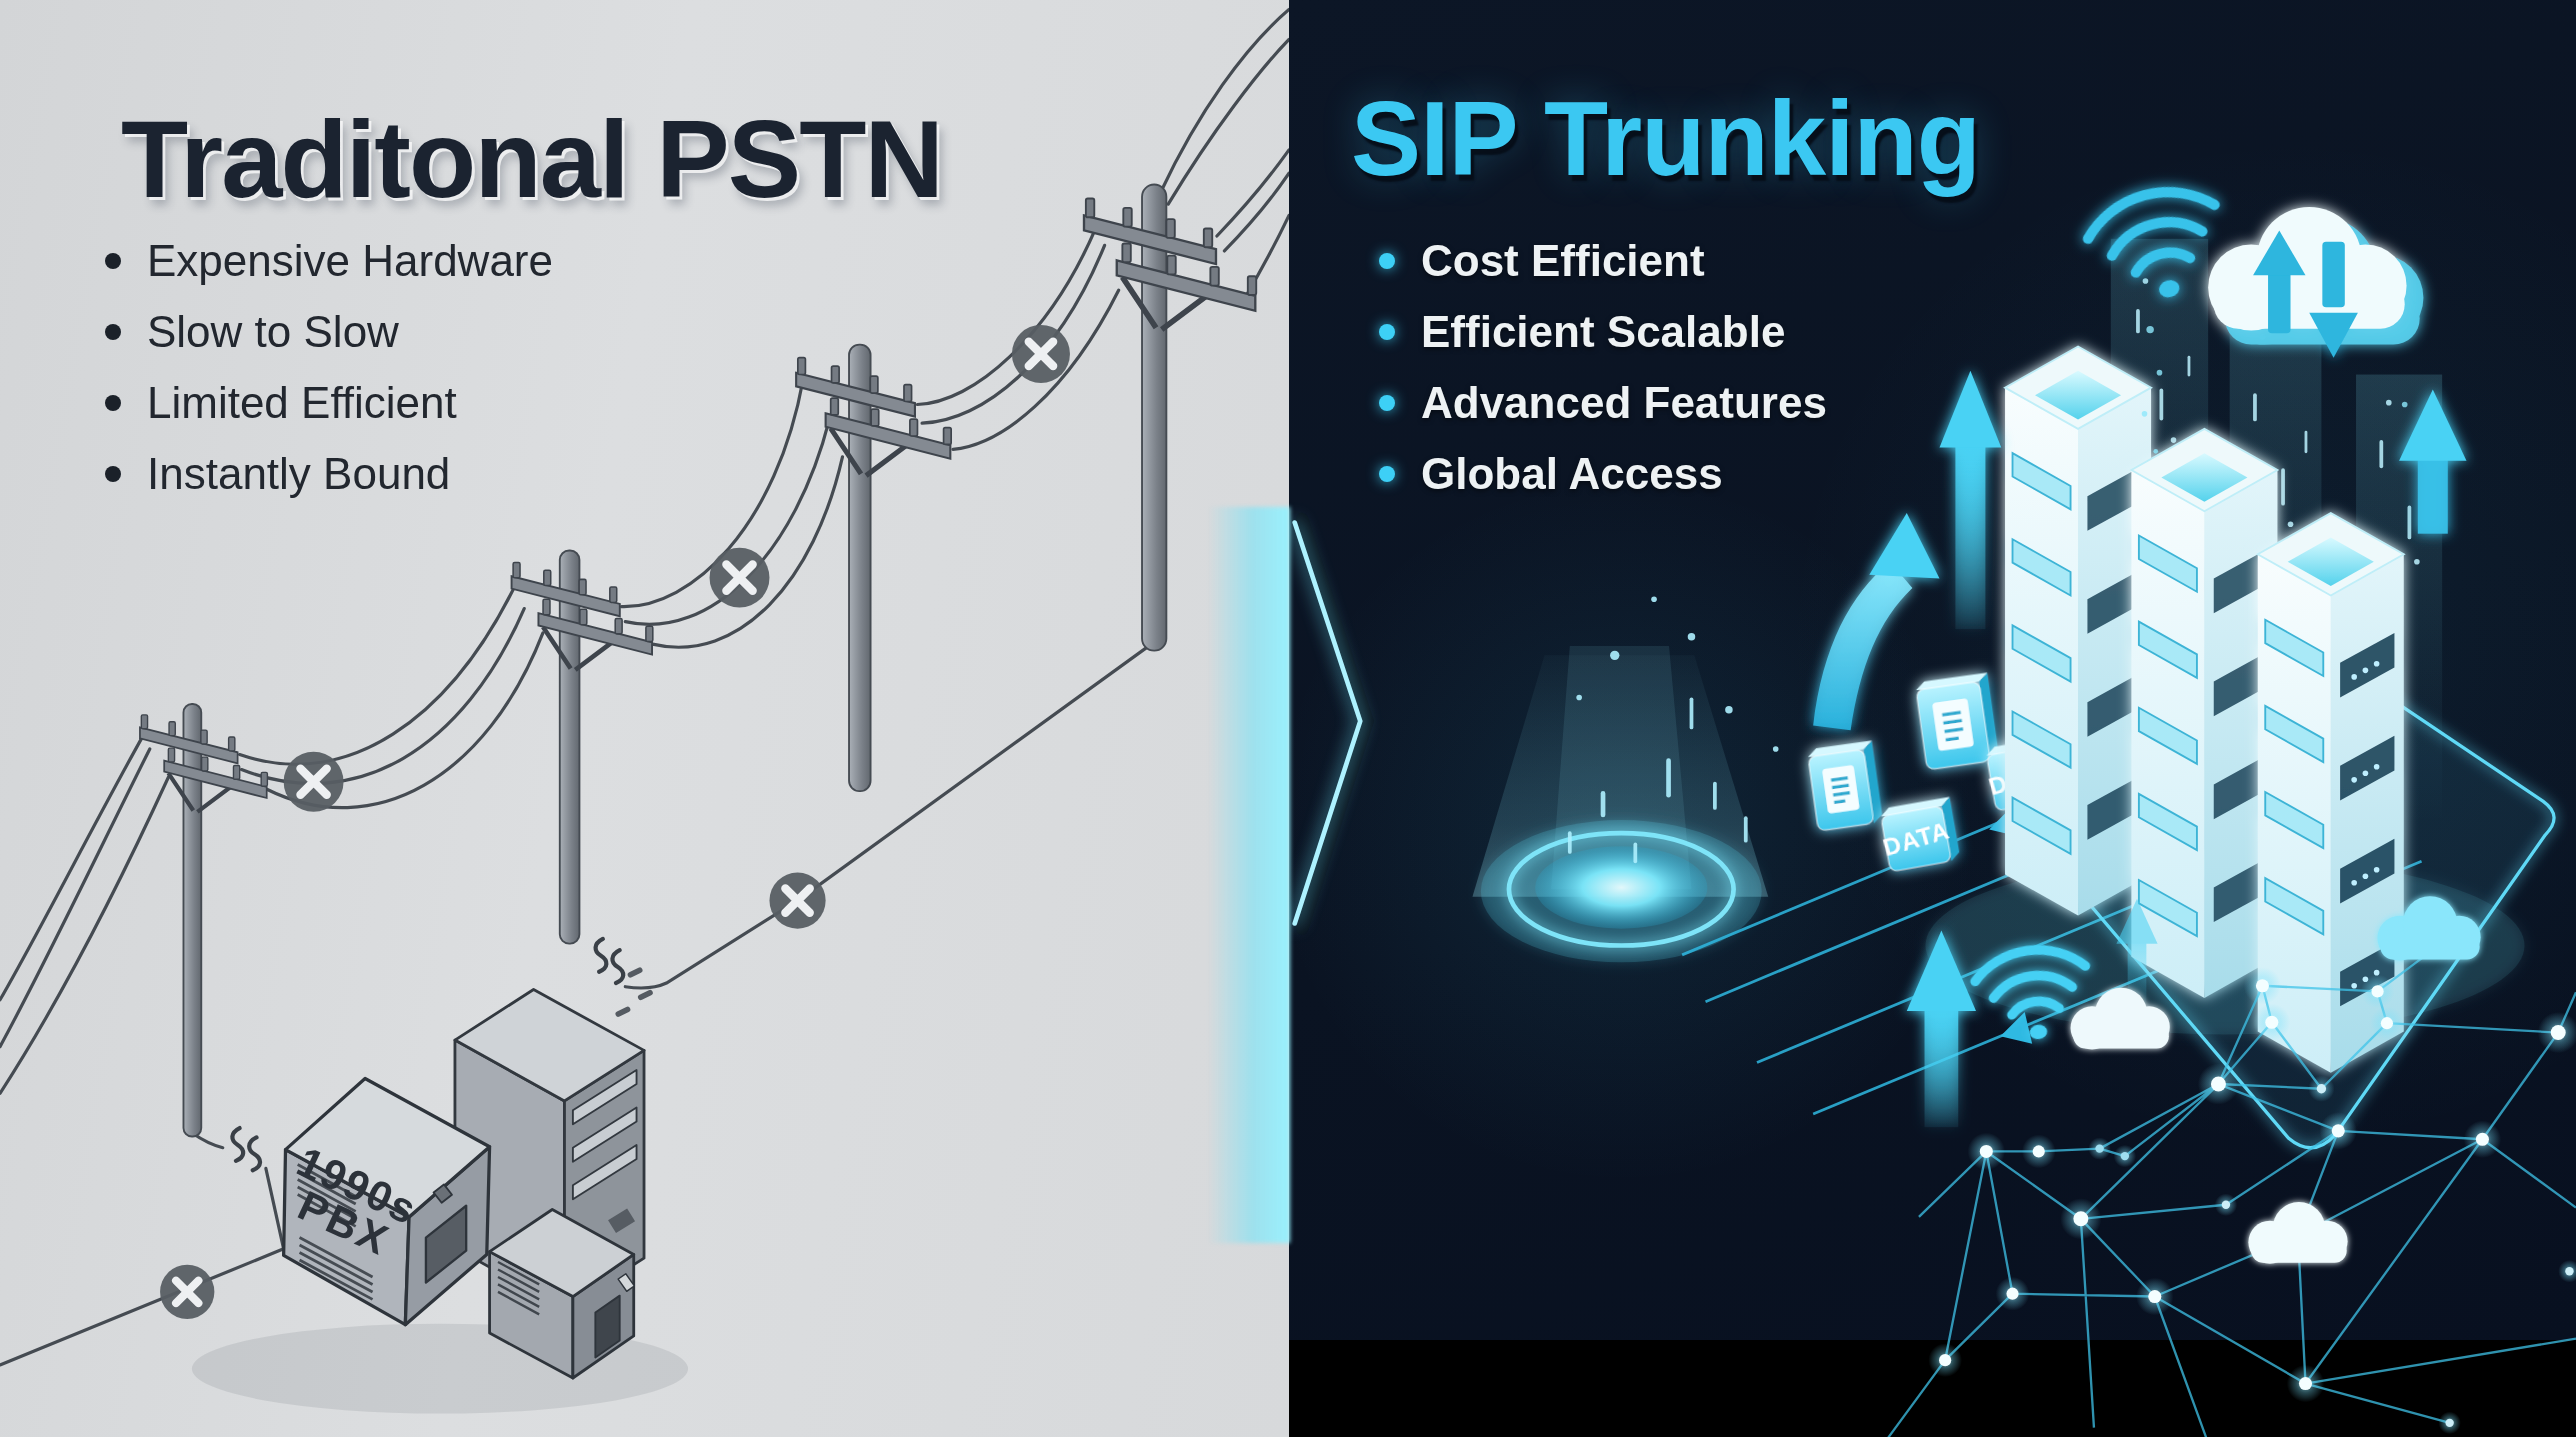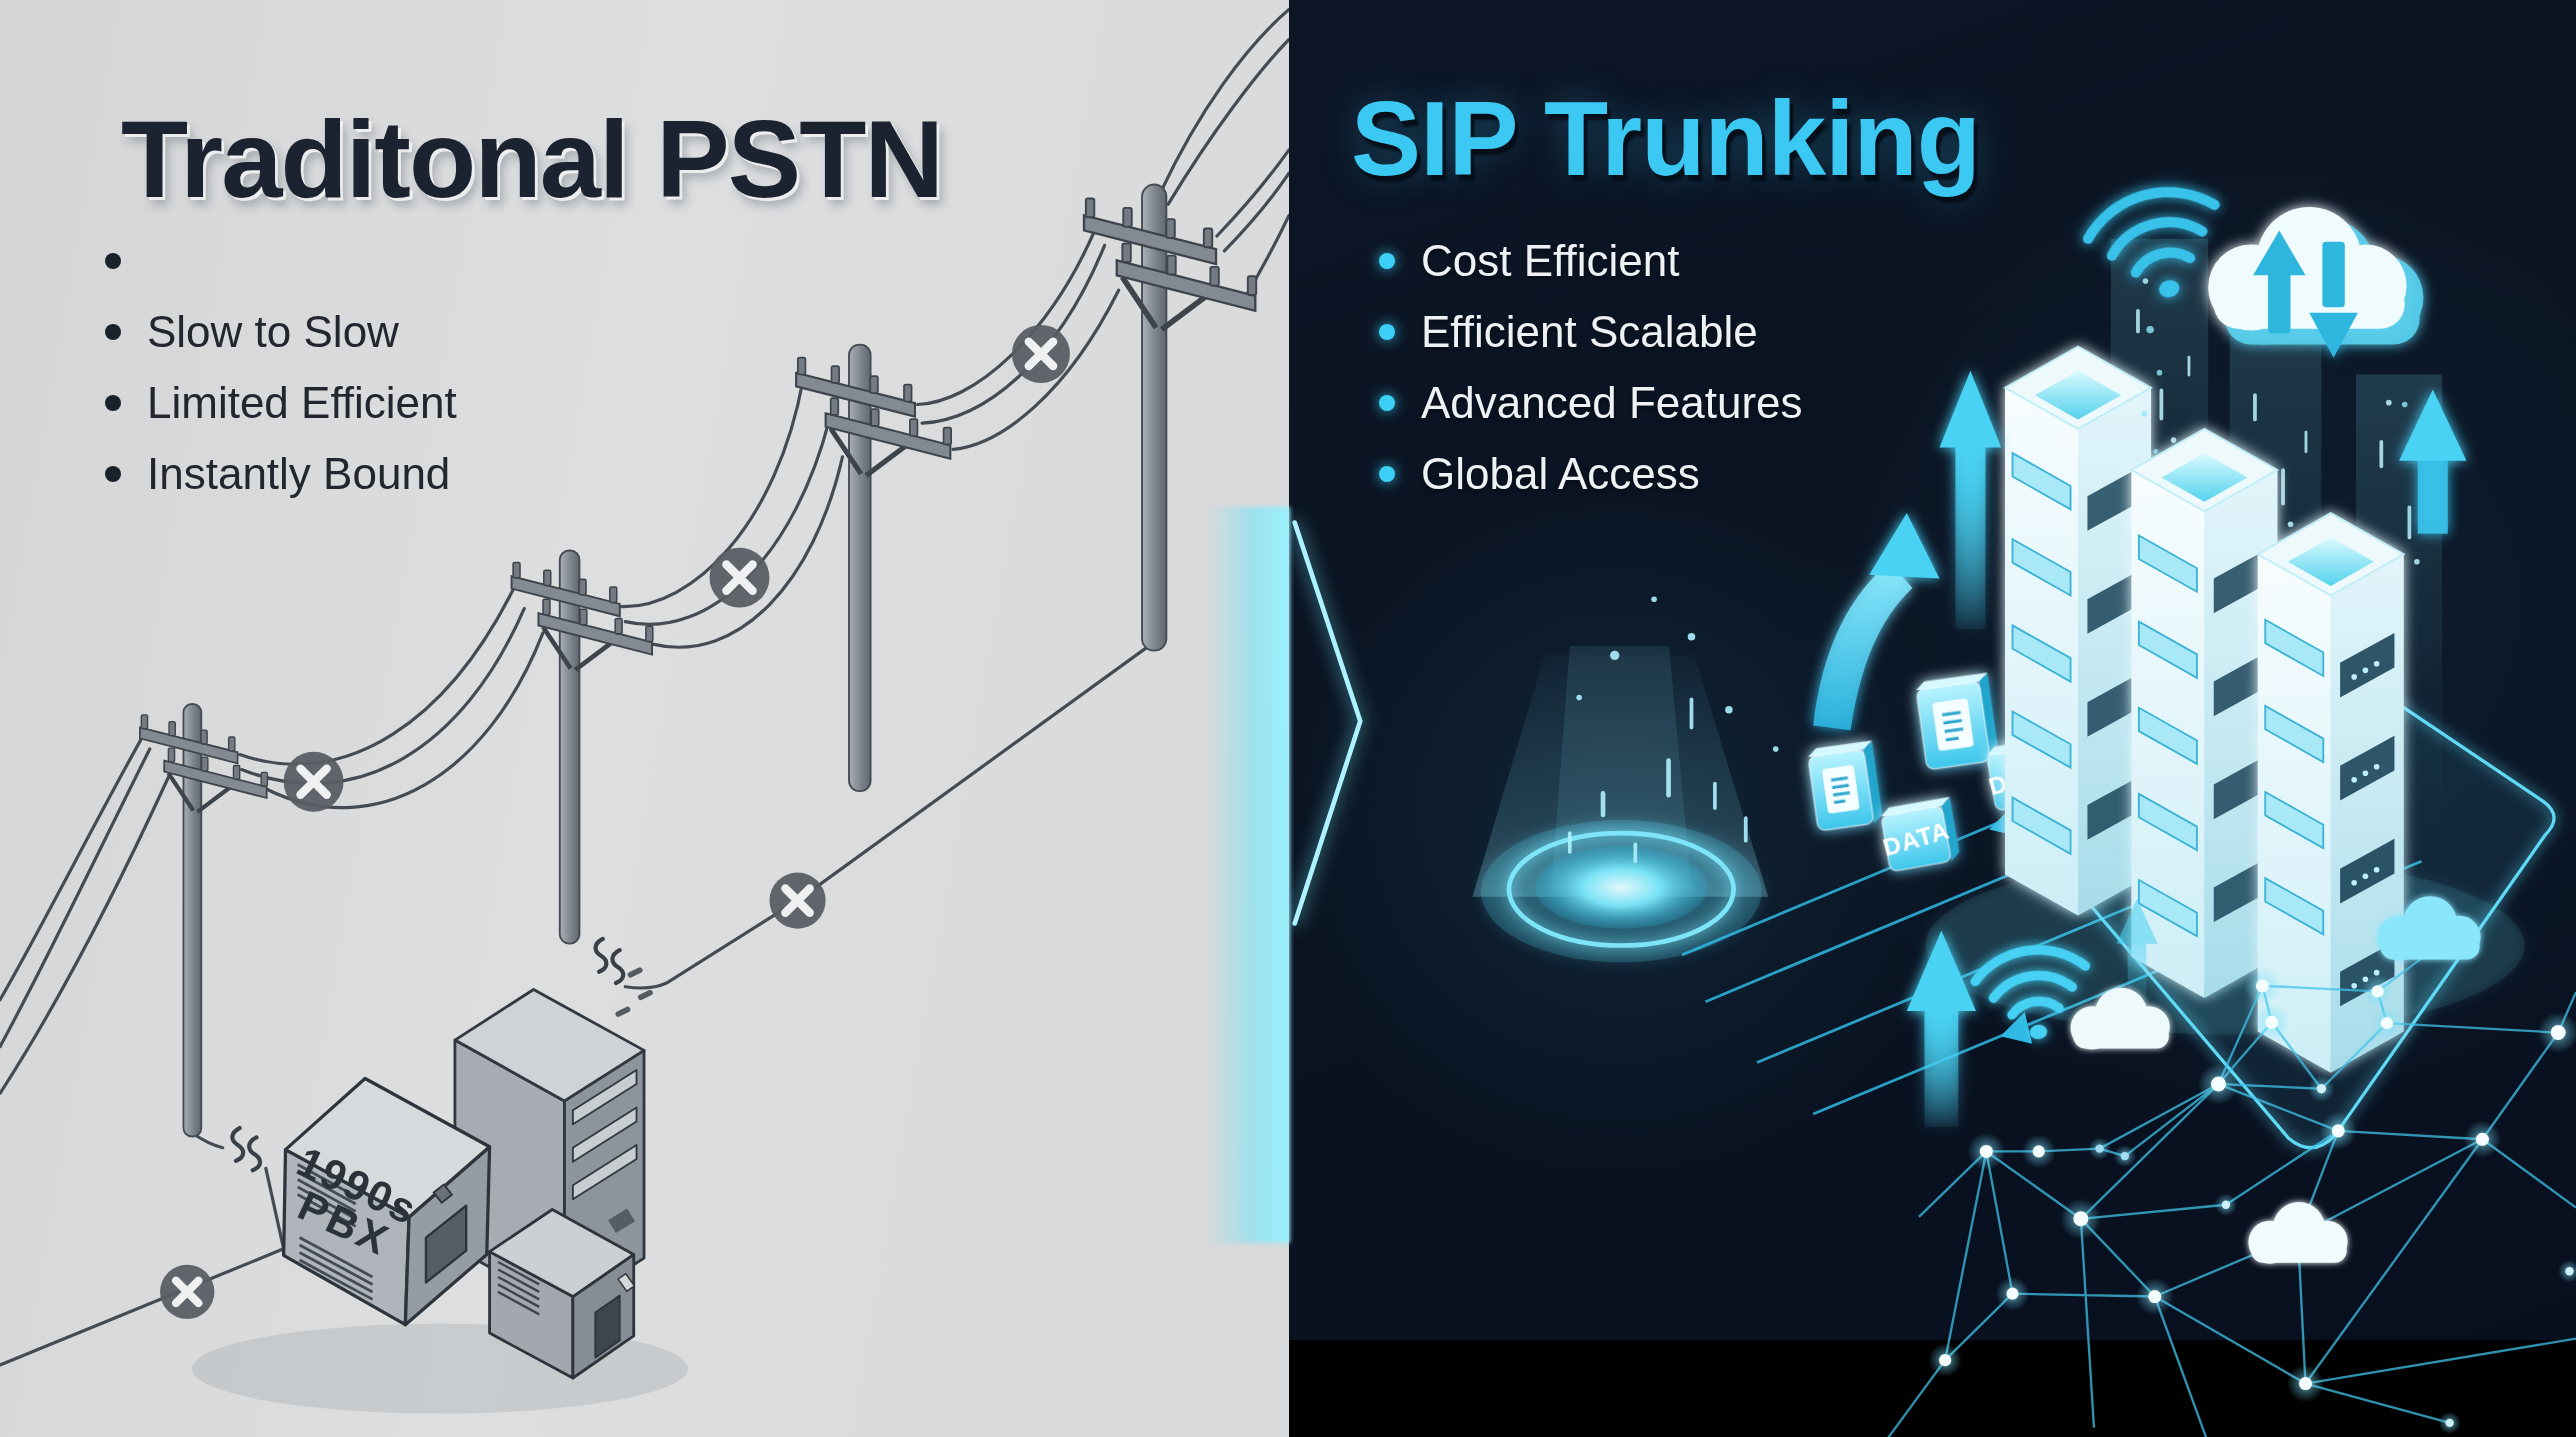--- a/index.html
+++ b/index.html
@@ -24,21 +24,21 @@
   
   .panel-right{position:absolute;left:1289px;top:0;width:1287px;height:1340px;
     background:
       radial-gradient(circle at 26% 62%, rgba(64,200,240,.10), rgba(64,200,240,0) 28%),
       radial-gradient(circle at 78% 48%, rgba(64,200,240,.06), rgba(64,200,240,0) 42%),
       linear-gradient(160deg,#0c1626 0%,#0a1322 55%,#081020 100%);}
   .panel-right .art{position:absolute;left:0;top:0;}
   .title-right{position:absolute;left:62px;top:79px;margin:0;
     font-size:105px;font-weight:700;letter-spacing:-0.9px;color:#3bc8f2;
     text-shadow:3.7px 5.6px 1.9px rgba(5,12,22,.9),0 0 36px rgba(60,200,245,.30);}
-  .bullets-right{left:90px;top:225px;}
+  .bullets-right{left:90px;top:225px;font-weight:bold;}
   .bullets-right li{color:#eef2f4;text-shadow:0 1.9px 5.6px rgba(0,0,0,.5);}
 
   
   .divider-glow{position:absolute;left:1208px;top:507px;width:82px;height:736px;
     background:linear-gradient(to right, rgba(110,230,252,0), rgba(110,230,252,.55) 55%, rgba(150,242,255,.95));
     filter:blur(1.9px);}
   .divider-chevron{position:absolute;left:1289px;top:487px;}
 </style>
 </head>
 <body>
@@ -228,20 +228,21 @@
             <circle r="29" fill="#575d63" opacity=".94"></circle>
             <path d="M -12 -12 L 12 12 M 12 -12 L -12 12" stroke="#eef0f2" stroke-width="8.5" stroke-linecap="round" fill="none"></path>
           </g>
       </g>
     </svg>
 
     <h1 class="title-left">Traditonal PSTN</h1>
     <ul class="bullets bullets-left">
       <li>
           <span class="dot dot-dark"></span>
+          <span>Expensive Hardware</span>
         </li>
       <li>
           <span class="dot dot-dark"></span>
           <span>Slow to Slow</span>
         </li>
       <li>
           <span class="dot dot-dark"></span>
           <span>Limited Efficient</span>
         </li>
       <li>

